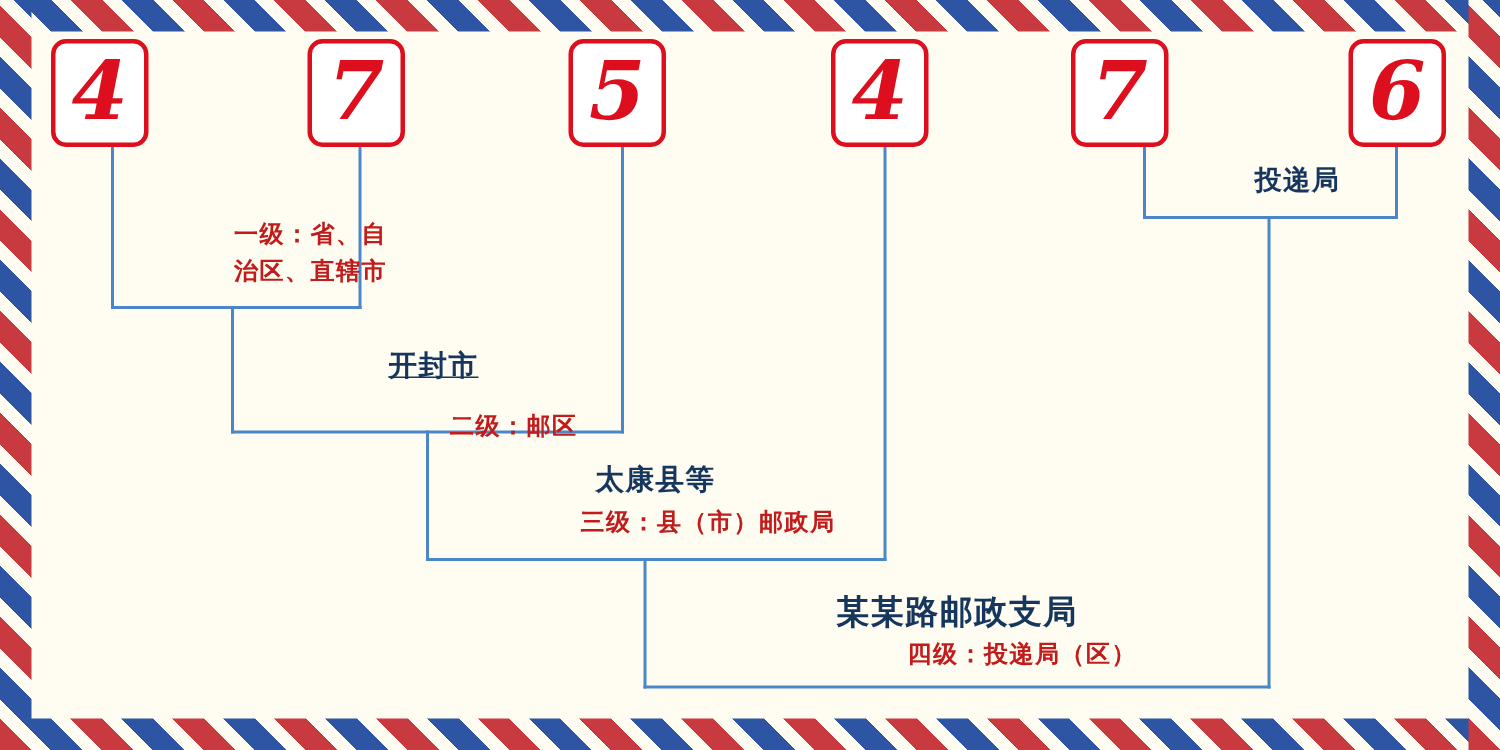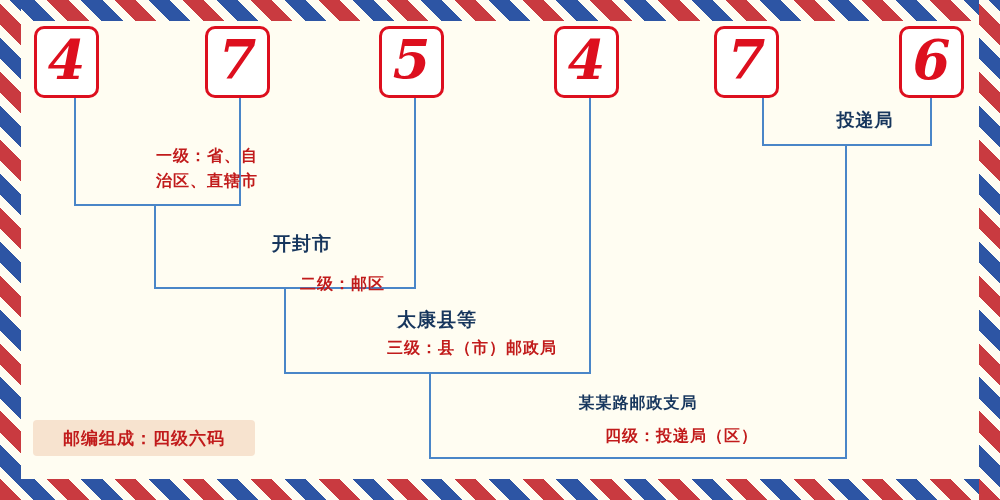--- a/index.html
+++ b/index.html
@@ -127,32 +127,31 @@
 
   <div class="line h" style="left:762px; top:144px; width:170px;"></div>
   <div class="line v" style="left:762px; top:98px;  height:48px;"></div>
   <div class="line v" style="left:930px; top:98px;  height:48px;"></div>
 
   <div class="lvl-desc" style="left:58px;top:144px;width:200px;">
     <span>一级：省、自</span><br>
     <span>治区、直辖市</span>
   </div>
 
-  <div class="lvl-name" style="left:222px;top:231px;width:160px;">开封市</div>
+  <div class="lvl-name" style="left:209px;top:231px;width:160px;text-decoration:underline;">开封市</div>
   <div class="lvl-desc" style="left:185px;top:272px;width:200px;">
     <span>二级：邮区</span>
   </div>
 
   <div class="lvl-name" style="left:357px;top:307px;width:160px;">太康县等</div>
   <div class="lvl-desc" style="left:317px;top:336px;width:240px;">
     <span>三级：县（市）邮政局</span>
   </div>
 
-  <div class="lvl-name" style="left:538px;top:393px;width:200px;font-size:16px;">某某路邮政支局</div>
+  <div class="lvl-name" style="left:538px;top:393px;width:200px;font-size:22px;">某某路邮政支局</div>
   <div class="lvl-desc" style="left:518px;top:424px;width:240px;">
     <span>四级：投递局（区）</span>
   </div>
 
   <div class="lvl-name" style="left:765px;top:108px;width:160px;font-size:18px;margin-left:20px;">投递局</div>
 
-  <div class="badge">邮编组成：四级六码</div>
 
 </div>
 
 </body></html>

